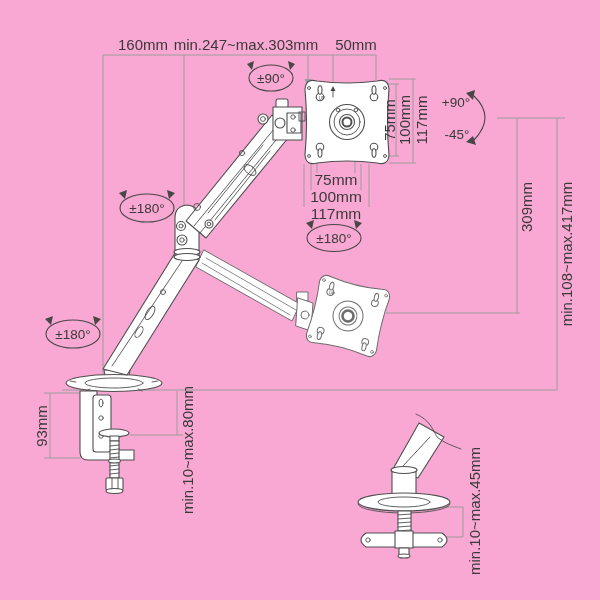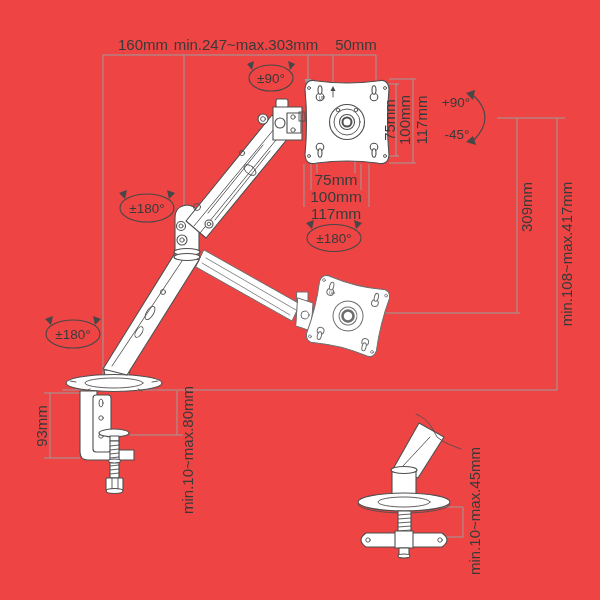--- a/index.html
+++ b/index.html
@@ -1,16 +1,16 @@
 <!DOCTYPE html>
 <html><head>
 <meta charset="utf-8">
 <style>
   html,body{margin:0;padding:0;background:#ffffff;width:600px;height:600px;overflow:hidden;}
-  .stage{position:relative;width:600px;height:600px;background:#ef4444;}
+  .stage{position:relative;width:600px;height:600px;background:#f9a8d4;}
   svg{display:block;}
   text{font-family:"Liberation Sans", sans-serif;fill:#3a3a3a;}
   .dim-label{font-size:15px;}
   .dim-label-big{font-size:15.5px;}
   .rot-label{font-size:13.5px;}
   .tiny-label{font-size:4.5px;fill:#555;}
   .dimline{stroke:#9c9c9c;stroke-width:1;fill:none;}
   .dimarrow{fill:#9c9c9c;stroke:none;}
   .draw{stroke:#4f4f4f;stroke-width:1.1;fill:#ffffff;stroke-linejoin:round;stroke-linecap:round;}
   .draw2{stroke:#6e6e6e;stroke-width:1;fill:#ffffff;stroke-linejoin:round;stroke-linecap:round;}

